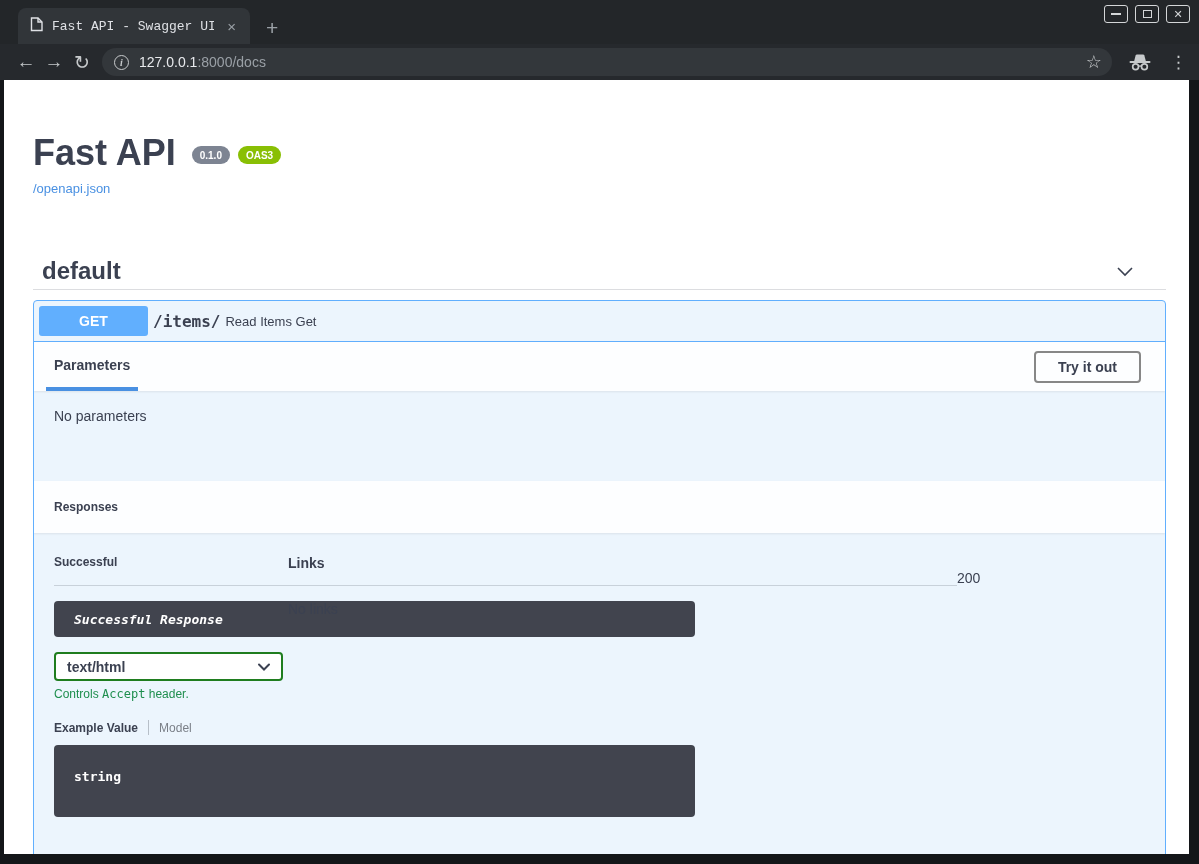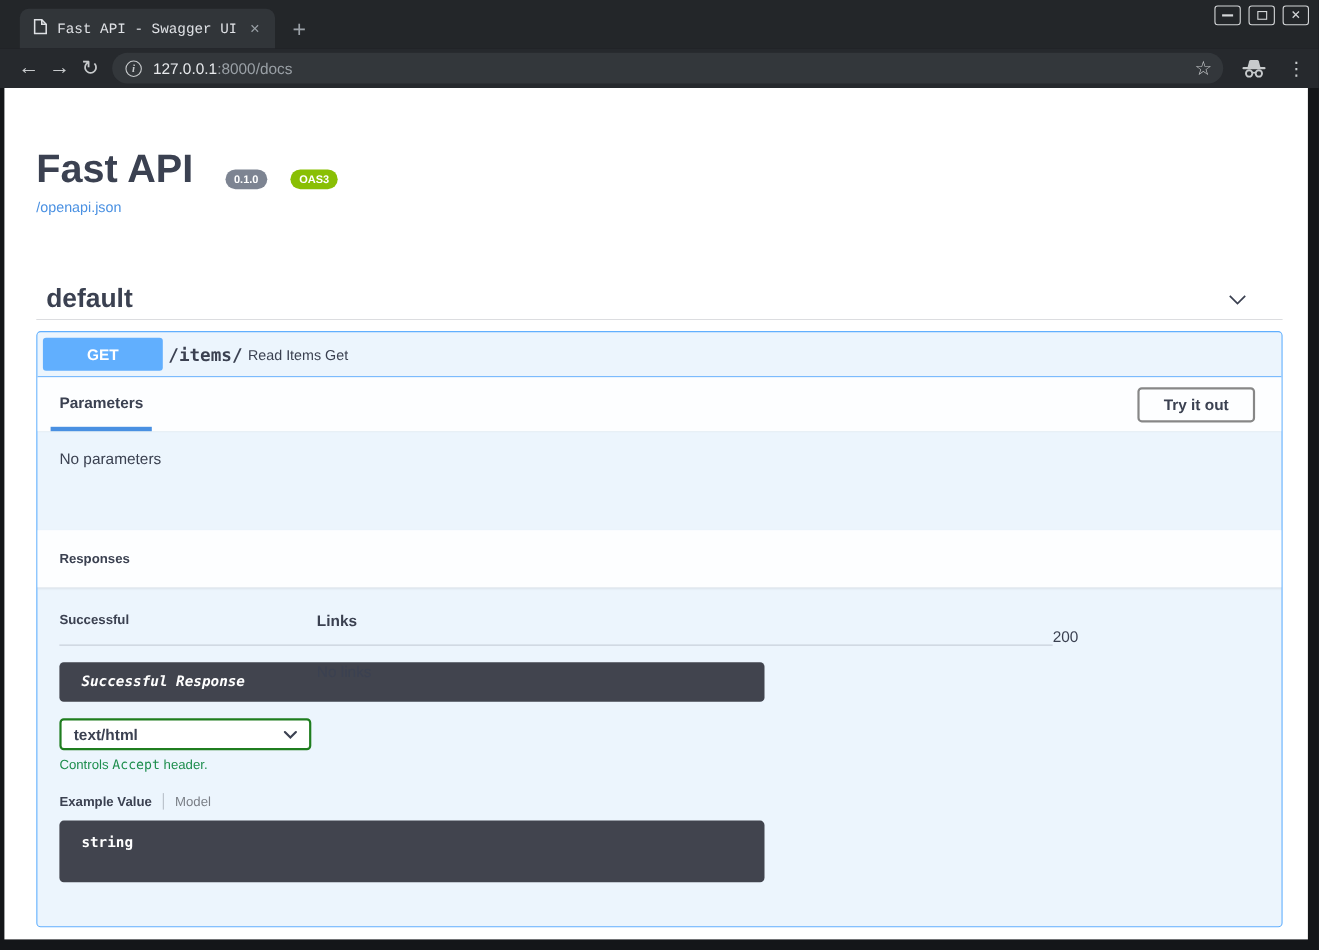--- a/index.html
+++ b/index.html
@@ -65,21 +65,21 @@
 
   
   .page {
     position: absolute; top: 80px; left: 4px; width: 1185px; height: 774px;
     background: #ffffff; overflow: hidden;
     color: #3b4151;
   }
   .content { padding: 0 23px 0 29px; }
 
   .info-block { margin-top: 54px; }
-  .hgroup { display: flex; align-items: flex-end; gap: 17px; margin-top: 42px; }
+  .hgroup { display: flex; align-items: center; gap: 4px; margin-top: 42px; }
   .page-title { font-size: 36px; font-weight: bold; color: #3b4151; line-height: 38px; }
   .badge {
     display: inline-block; border-radius: 57px; color: #fff;
     font-size: 10px; font-weight: bold; padding: 4px 8px 3px; margin-top: 3px;
   }
   .badge-version { background: #7d8492; margin-left: 12px; }
   .badge-oas { background: #89bf04; margin-left: 4px; }
   .spec-link { margin-top: 9px; font-size: 13px; color: #4990e2; text-decoration: none; display: inline-block; }
 
   .tag-row {
@@ -133,21 +133,21 @@
   .col-head.code, .col-head.links { font-size: 14px; }
   .col-head.desc { font-size: 12px; }
   .cell { padding-top: 15px; font-size: 14px; color: #3b4151; }
   .cell.links-cell { }
 
   .codeblock {
     background: #41444e; border-radius: 4px; color: #ffffff;
     font-family: "DejaVu Sans Mono", monospace; font-size: 13px; font-weight: bold;
   }
   .resp-desc-block { width: 641px; height: 36px; display: flex; align-items: center; padding: 0 20px; font-style: italic; }
-  .example-block { width: 641px; height: 56px; padding: 13px 20px; margin-top: 10px; }
+  .example-block { width: 641px; height: 72px; padding: 24px 20px; margin-top: 10px; }
 
   .media-select {
     margin-top: 15px; width: 229px; height: 29px; background: #fff;
     border: 2px solid #1f7d1f; border-radius: 4px;
     display: flex; align-items: center; justify-content: space-between;
     padding: 0 10px 0 11px; font-size: 14px; font-weight: bold; color: #3b4151;
   }
   .accept-note { margin-top: 6px; font-size: 12px; color: #1e8e4e; }
   .accept-note .mono { font-family: "DejaVu Sans Mono", monospace; }
 

